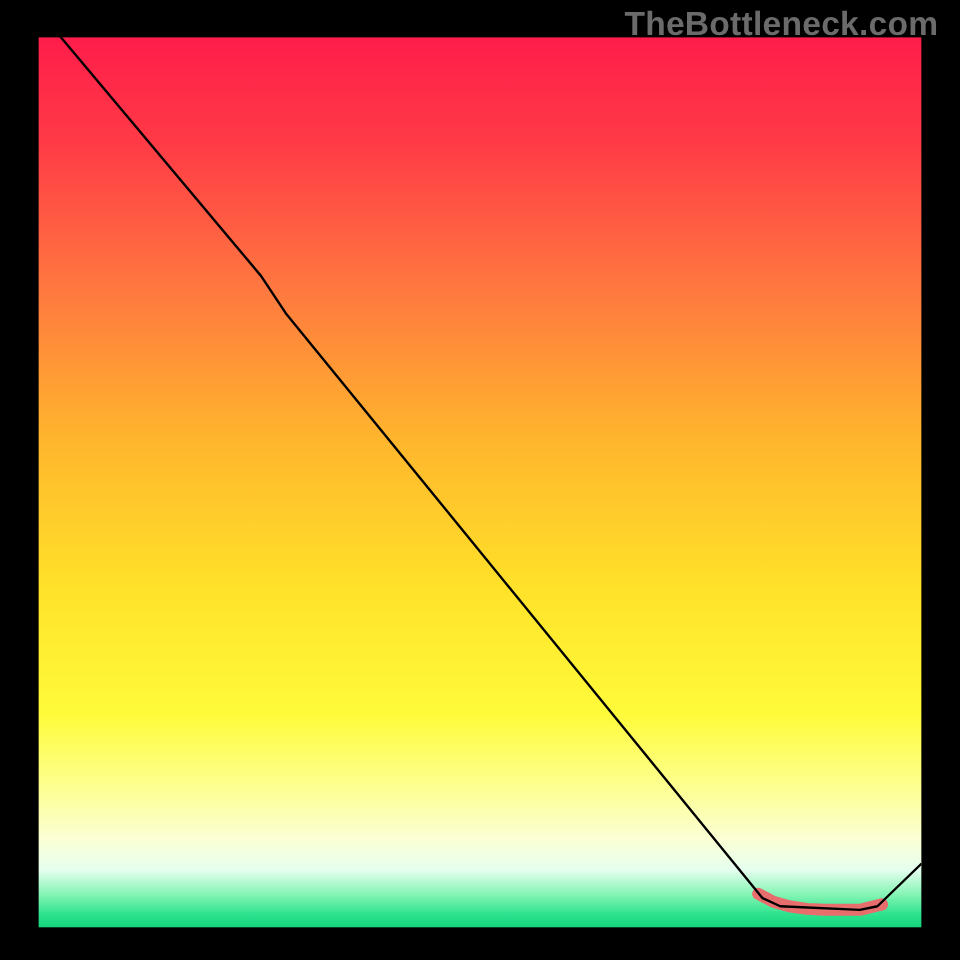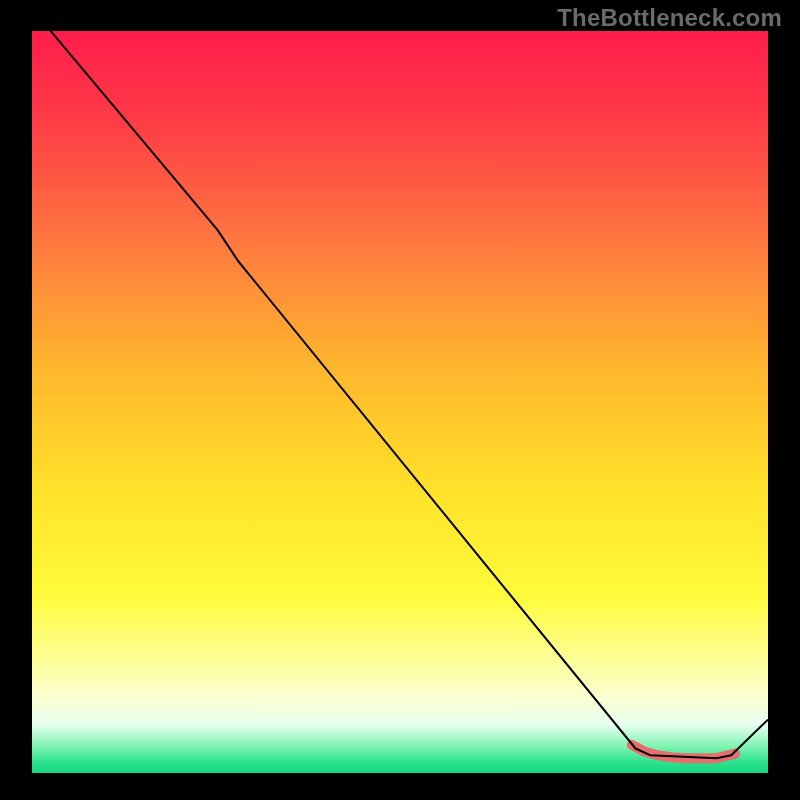--- a/index.html
+++ b/index.html
@@ -8,21 +8,21 @@
     position: relative;
     width: 800px;
     height: 800px;
     background: #000;
   }
   .watermark {
     position: absolute;
     top: 4px;
     right: 18px;
     font-family: Arial, Helvetica, sans-serif;
-    font-size: 24px;
+    font-size: 28px;
     font-weight: 600;
     color: #6b6b6b;
     letter-spacing: 0.2px;
   }
   .plot {
     position: absolute;
     left: 32px;
     top: 31px;
     width: 736px;
     height: 742px;

